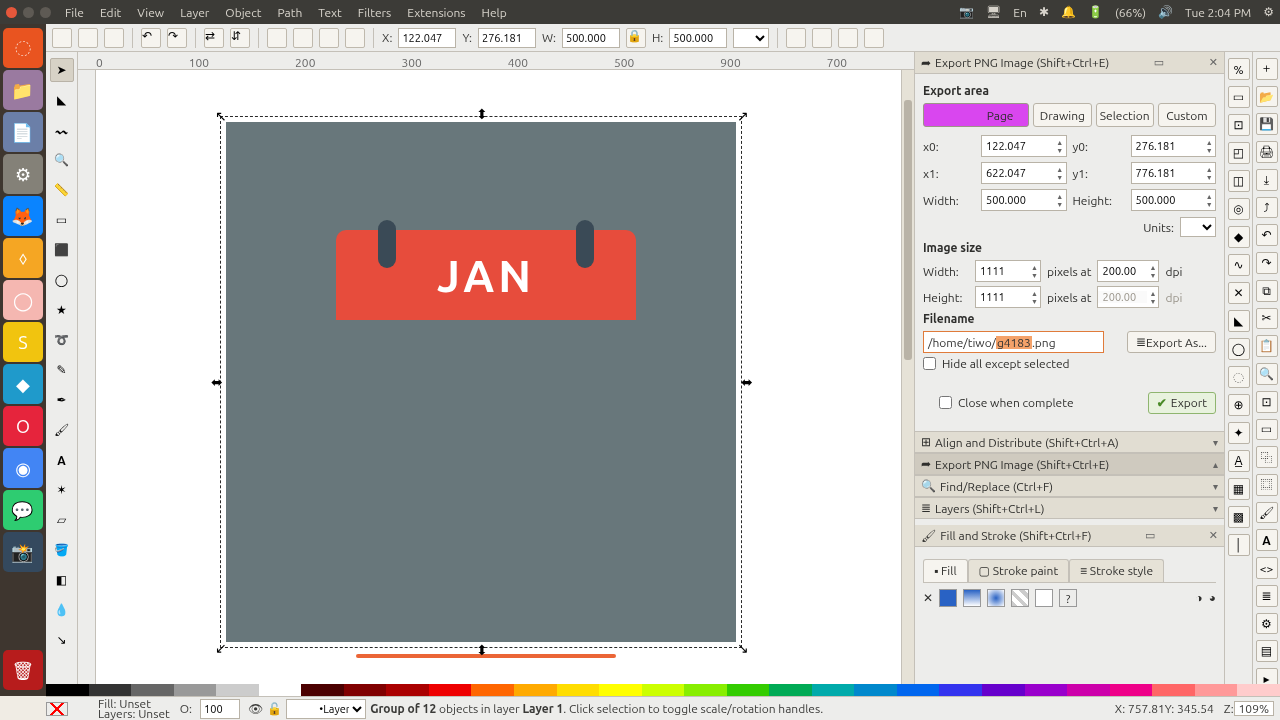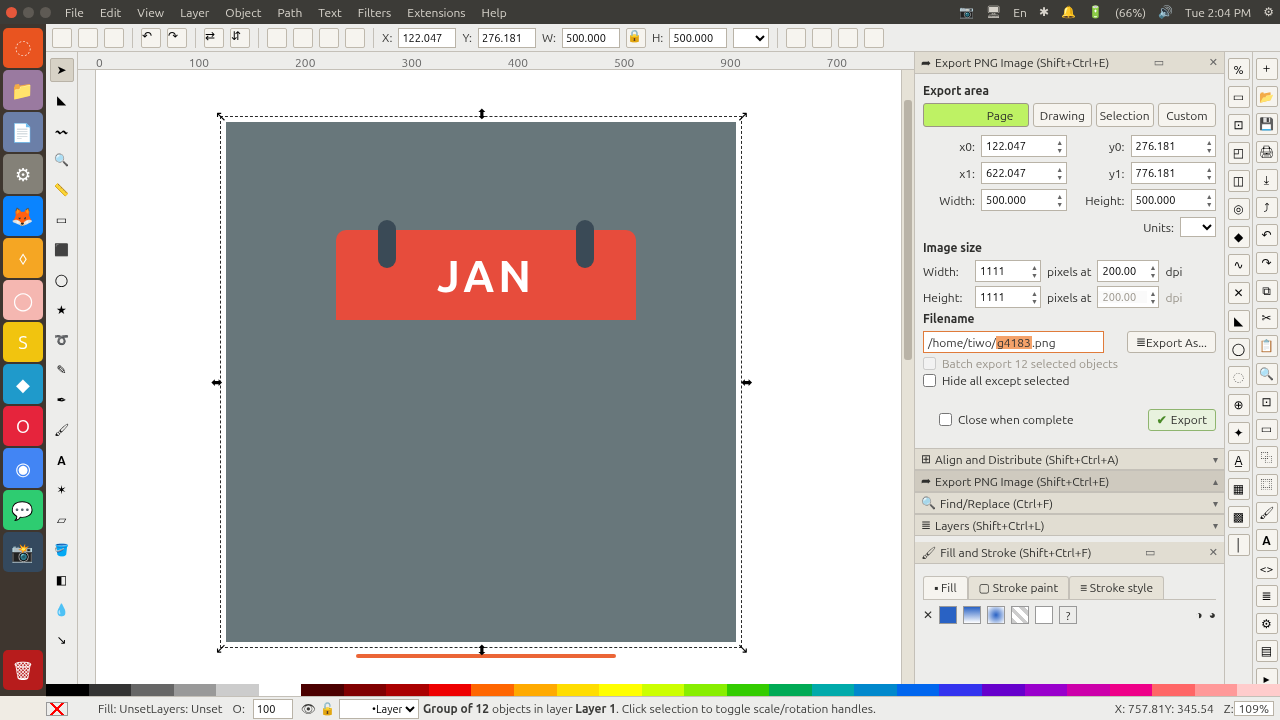--- a/index.html
+++ b/index.html
@@ -67,23 +67,23 @@
 .shadow { position: absolute; left: 260px; top: 584px; width: 260px; height: 4px; background: #e95420; border-radius: 2px; opacity:0.9; }
 
 
 .rightstack { width: 310px; background: #ededeb; border-left: 1px solid #c4c0b8; overflow-y: auto; font-size: 12px; color: #2e2e2c; }
 .dlgtitle { height: 22px; background: #e1ddd2; border-bottom: 1px solid #c4c0b8; display: flex; align-items: center; padding: 0 6px; gap: 4px; }
 .dlgtitle .mini { margin-left:auto; font-size:11px; color:#666; cursor:default; }
 .dlgbody { padding: 6px 8px; }
 .section-lbl { font-weight: 700; margin: 4px 0 6px; }
 .btnrow { display: flex; gap: 4px; }
 .pbtn { flex: 1; border: 1px solid #b9b3a7; background: #f6f4ef; height: 24px; border-radius: 3px; display:flex; align-items:center; justify-content:center; }
-.pbtn.active { background: #bef264; border-color: #9c9587; padding-left: 48px; }
+.pbtn.active { background: #d946ef; border-color: #9c9587; padding-left: 48px; }
 .grid2 { display: grid; grid-template-columns: 52px 1fr 52px 1fr; gap: 5px 6px; align-items: center; margin-top: 8px; }
-.grid2 label { text-align: right; }
+.grid2 label { }
 .spin { height: 22px; border: 1px solid #b9b3a7; background:#fff; display:flex; align-items:center; }
 .spin input { border: none; width: 100%; padding: 0 4px; font-size: 11px; outline:none; }
 .spin .arr { width: 14px; display:flex; flex-direction:column; }
 .spin .arr span{ font-size:7px; text-align:center; line-height:8px; color:#666;}
 .uline { display:flex; justify-content:flex-end; gap:6px; align-items:center; margin-top:6px;}
 .chk { display:flex; align-items:center; gap:6px; margin-top:4px; }
 .chk input { width:13px; height:13px; }
 .exportrow { display:flex; justify-content:space-between; align-items:center; margin-top:10px; }
 .exportbtn { border:1px solid #8fb56f; background:#e8f2de; padding:3px 8px; border-radius:3px; display:flex; align-items:center; gap:4px;}
 .exportbtn .tick { color:#4a8a28; font-weight:bold;}
@@ -103,21 +103,21 @@
 .snapbar { width: 28px; background: #ededeb; border-left: 1px solid #c4c0b8; display:flex; flex-direction:column; align-items:center; gap:6px; padding-top:6px;}
 
 
 .cmdbar { width: 28px; background: #ededeb; border-left: 1px solid #c4c0b8; display:flex; flex-direction:column; align-items:center; gap:6px; padding-top:6px;}
 .cbtn { width:22px; height:22px; border:1px solid #b9b3a7; background:#f6f4ef; border-radius:2px; display:flex; align-items:center; justify-content:center; font-size:12px;}
 
 
 .statusbar { position: absolute; left: 46px; bottom: 0; right: 0; height: 24px; background: #ededeb; border-top: 1px solid #c4c0b8; display: flex; align-items: center; font-size: 11px; color: #3a3a38; }
 .palette { position:absolute; left:46px; bottom:24px; right:0; height:12px; display:flex;}
 .palette div { flex:1; }
-.fillstroke { display:flex; flex-direction:row; line-height:10px; margin:0 10px 0 26px;}
+.fillstroke { display:flex; flex-direction:column; line-height:10px; margin:0 10px 0 26px;}
 .statusmsg { flex:1; }
 .statusmsg b { font-weight:700;}
 .coord { display:flex; line-height:10px; margin-right:10px; text-align:right;}
 .zoom { border:1px solid #b9b3a7; background:#fff; padding:0 4px; margin-right:6px; }
 .noX { width:22px; height:14px; border:1px solid #999; background: linear-gradient(45deg, transparent 45%, red 45%, red 55%, transparent 55%), linear-gradient(-45deg, transparent 45%, red 45%, red 55%, transparent 55%); margin-right:4px;}
 
 
 .scroll-v { position:absolute; right:0; top:18px; bottom:0; width:13px; background:#e6e2d7; border-left:1px solid #c4c0b8;}
 .scroll-v .thumb{ position:absolute; left:2px; right:2px; top:30px; height:260px; background:#b9b3a7; border-radius:3px;}
 .disabled { color:#9a958b; }
@@ -384,24 +384,20 @@
 
         <div class="section-lbl">Filename</div>
         <div class="fnbox">
           <div class="fn">
             <span>/home/tiwo/</span>
               <span class="sel">g4183</span>
               <span>.png</span>
           </div>
           <div class="asbtn">≣ <span>Export As...</span></div>
         </div>
-        <div class="chk disabled">
-            <input type="checkbox" disabled="" style="">
-            <span>Batch export 12 selected objects</span>
-          </div>
         <div class="chk">
             <input type="checkbox" style="">
             <span>Hide all except selected</span>
           </div>
         <div class="exportrow">
           <div class="chk" style="margin:16px">
               <input type="checkbox" style="">
               <span>Close when complete</span>
             </div>
           <div class="exportbtn">

